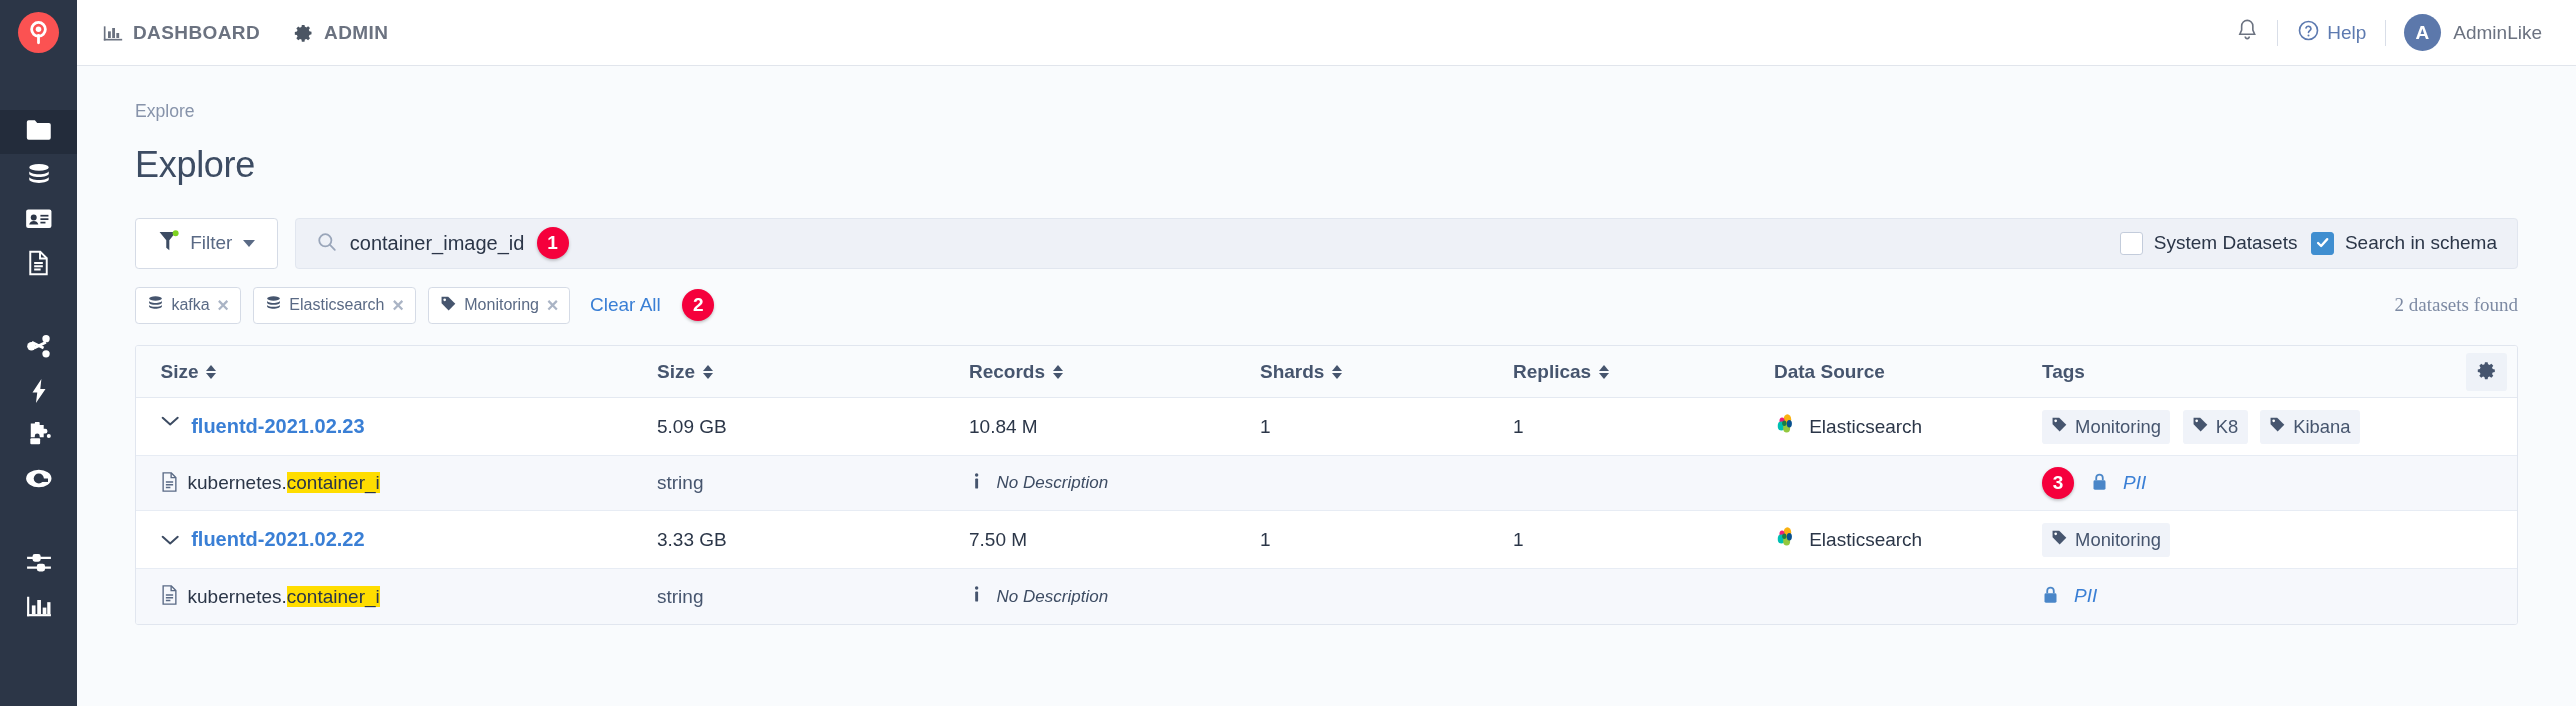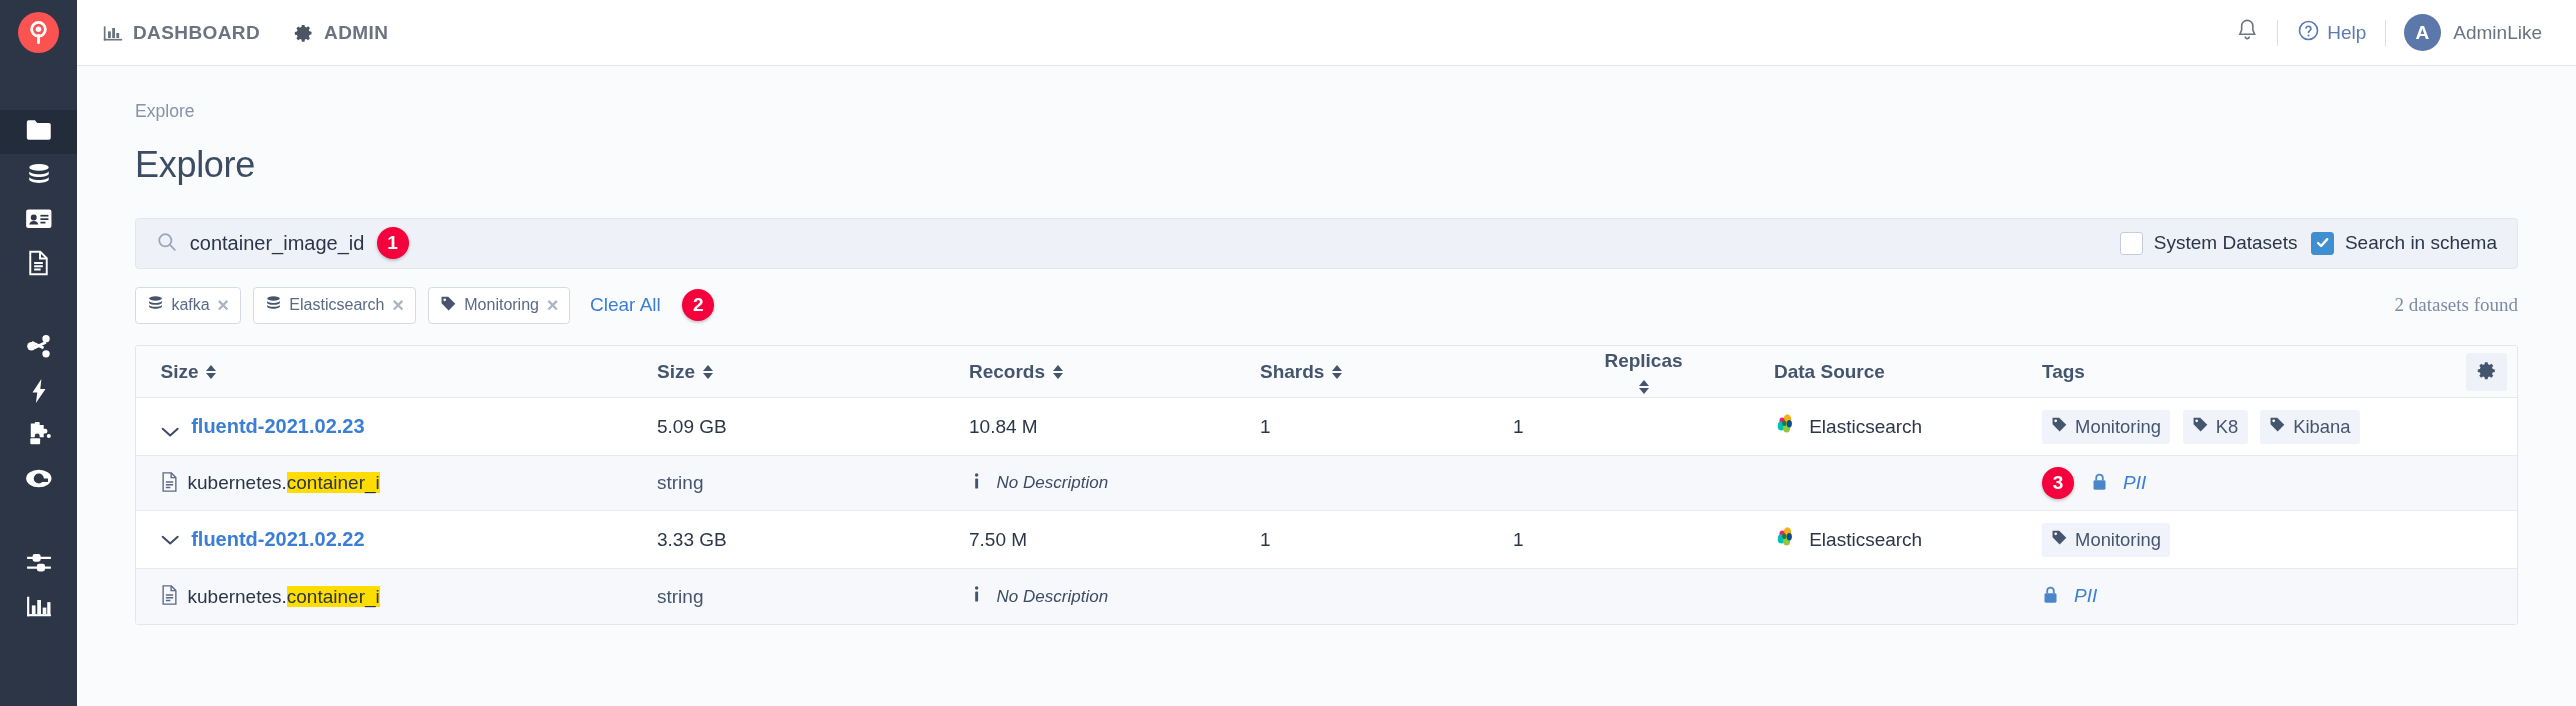--- a/index.html
+++ b/index.html
@@ -163,21 +163,21 @@
     width: 0; height: 0; display: block;
     border-left: 5.4px solid transparent; border-right: 5.4px solid transparent;
   }
   .sortico i.up { border-bottom: 6.9px solid #46556e; }
   .sortico i.dn { border-top: 6.9px solid #46556e; }
 
   .c-name   { width: 521px; padding-left: 24.5px; }
   .c-size   { width: 272px; }
   .c-rec    { width: 291px; margin-left: 40px; }
   .c-shards { width: 253px; }
-  .c-repl   { width: 261px; flex-direction: column; }
+  .c-repl   { width: 261px; }
   .c-ds     { width: 268px; }
   .c-tags   { flex: 1; }
   .c-gear   { width: 61px; display: flex; justify-content: center; }
 
   .gear-btn {
     width: 41px; height: 38px; border-radius: 3.1px; background: #eef2f8;
     display: flex; align-items: center; justify-content: center; cursor: pointer;
   }
 
   .dsrow {
@@ -377,20 +377,30 @@
     </span>
   </div>
 </div>
 
 <div class="main">
 
   <div class="breadcrumb">Explore</div>
   <h1 class="page-title">Explore</h1>
 
   <div class="search-row">
+    <div class="filter-btn">
+      <span>
+        <svg width="21.5" height="23" viewBox="0 0 22 24" fill="#3d4c63">
+          <path d="M1.4 2h17.2l-7 8.6V21l-3.2-2.4v-8z"></path>
+          <circle cx="18.2" cy="3.4" r="3.1" fill="#7ed321"></circle>
+        </svg>
+      </span>
+      <span class="filter-label">Filter</span>
+      <span class="caret-down"></span>
+    </div>
 
     <div class="search-box">
       <span>
         <svg width="21.5" height="21.5" viewBox="0 0 24 24" fill="none" stroke="#9aa6ba" stroke-width="2">
           <circle cx="10.4" cy="10.4" r="6.8"></circle>
             <path d="M15.6 15.6l5.4 5.4" stroke-linecap="round"></path>
         </svg>
       </span>
       <span class="search-val">container_image_id</span>
       <span class="badge">1</span>
@@ -504,21 +514,21 @@
             <svg width="21.5" height="21.5" viewBox="0 0 24 24" fill="#46556e">
               <path d="M12 8.6a3.4 3.4 0 100 6.8 3.4 3.4 0 000-6.8zm0 5.2a1.8 1.8 0 110-3.6 1.8 1.8 0 010 3.6z"></path>
               <path d="M21 13.5v-3l-2.4-.45a6.6 6.6 0 00-.72-1.72l1.4-1.98-2.16-2.16-1.98 1.4a6.6 6.6 0 00-1.72-.72L12.98 2.4h-3l-.44 2.47a6.6 6.6 0 00-1.72.72l-1.98-1.4L3.68 6.35l1.4 1.98a6.6 6.6 0 00-.72 1.72L2 10.5v3l2.36.45c.17.6.41 1.18.72 1.72l-1.4 1.98 2.16 2.16 1.98-1.4c.54.31 1.12.55 1.72.72l.44 2.47h3l.44-2.47c.6-.17 1.18-.41 1.72-.72l1.98 1.4 2.16-2.16-1.4-1.98c.31-.54.55-1.12.72-1.72z"></path>
             </svg>
           </span>
         </div>
       </div>
     </div>
 
     <div class="trow dsrow">
-      <div class="c-name" style="display:flex;align-items:flex-end;">
+      <div class="c-name" style="display:flex;align-items:flex-start;">
         <span class="expander">
           <svg width="18.4" height="12.3" viewBox="0 0 22 14" fill="none" stroke="#3d4c63" stroke-width="2.4">
             <path d="M2 3l9 8 9-8" stroke-linecap="round" stroke-linejoin="round"></path>
           </svg>
         </span>
         <span class="ds-name">fluentd-2021.02.23</span>
       </div>
       <div class="cell c-size">5.09 GB</div>
       <div class="cell c-rec">10.84 M</div>
       <div class="cell c-shards">1</div>

